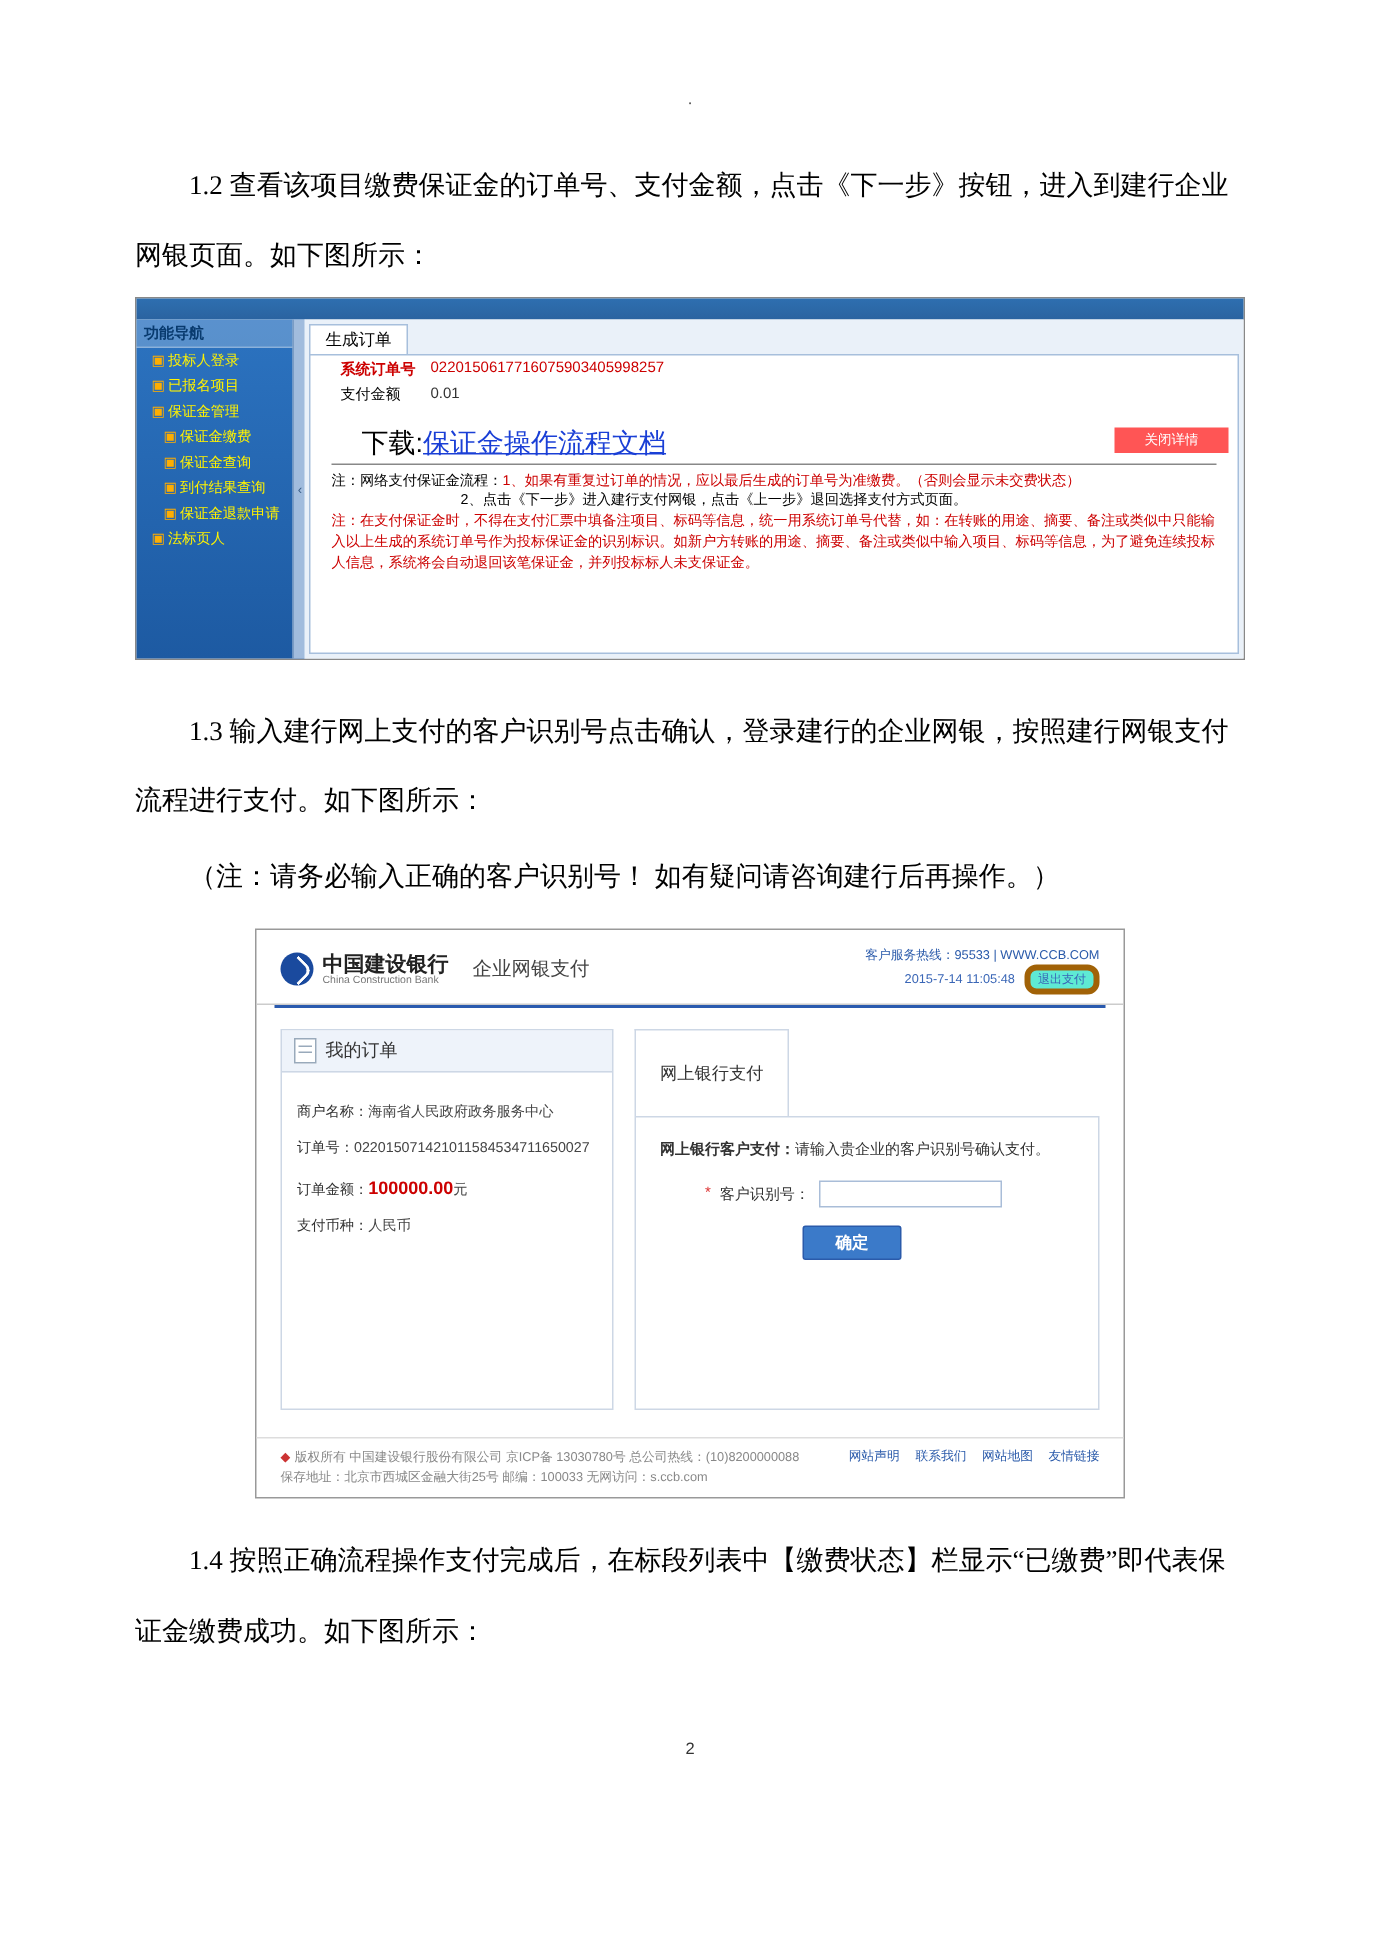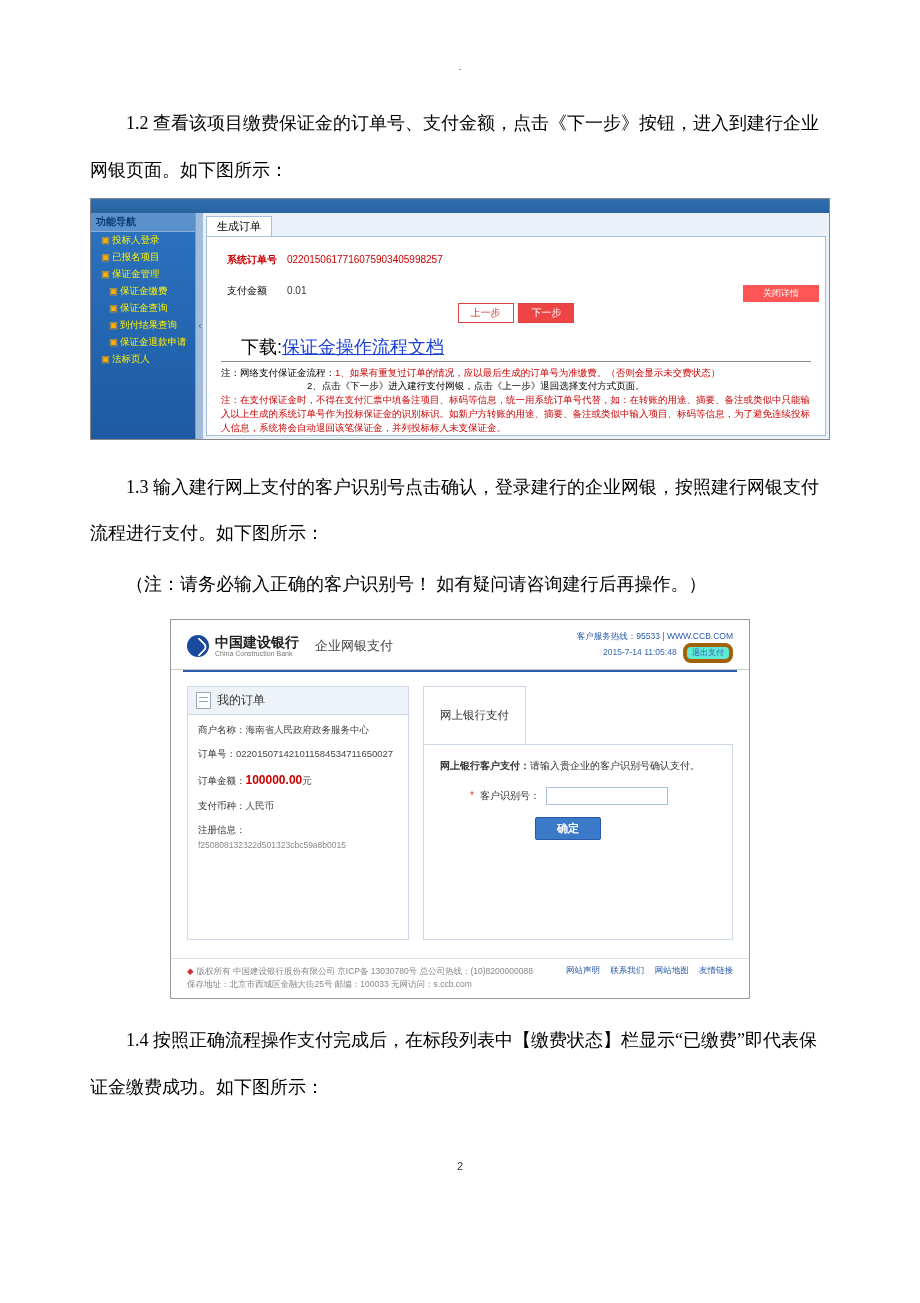--- a/index.html
+++ b/index.html
@@ -102,21 +102,21 @@
     background: #fff;
     border: 1px solid #a7bfdc;
     margin: 0 3px 3px 3px;
     height: 198px;
     position: relative;
     overflow: hidden;
   }
   .row1 {
     display: flex;
     font-size: 10px;
-    padding: 16px 20px 1px 20px;
+    padding: 2px 20px 1px 20px;
     align-items: center;
   }
   .row1 .lab { width: 60px; color: #000; }
   .row1 .lab.red { color: #c00; font-weight: bold; }
   .row1 .val { color: #c00; }
   .btns {
     text-align: center;
     margin-top: 4px;
   }
   .btn-red, .btn-prev {
@@ -214,21 +214,21 @@
     display: flex; align-items: center; gap: 6px;
   }
   .doc-ico {
     width: 13px; height: 15px; border: 1px solid #9ab; background: #fff;
     position: relative;
   }
   .doc-ico::before, .doc-ico::after {
     content: ""; position: absolute; left: 2px; right: 2px; height: 1px; background: #9ab;
   }
   .doc-ico::before { top: 4px; } .doc-ico::after { top: 8px; }
-  .s2-left-body { padding: 8px 10px; font-size: 9.5px; color: #444; }
+  .s2-left-body { padding: 20px 10px; font-size: 9.5px; color: #444; }
   .s2-kv { margin-bottom: 10px; line-height: 1.5; word-break: break-all; }
   .s2-kv .k { color: #333; }
   .s2-kv .amount { color: #c00; font-weight: bold; font-size: 12px; }
   .s2-kv .sub { color: #888; font-size: 8.5px; }
   .s2-rt { flex: 1; }
   .s2-tab {
     display: inline-block;
     border: 1px solid #cdd7e5;
     border-bottom: none;
     background: #fff;
@@ -306,24 +306,20 @@
       <span class="tab">生成订单</span>
       <div class="panel">
         <div class="row1">
           <span class="lab red">系统订单号</span>
           <span class="val">0220150617716075903405998257</span>
         </div>
         <div class="row1">
           <span class="lab">支付金额</span>
           <span style="color:#333">0.01</span>
         </div>
-        <div class="btns">
-          <span class="btn-prev">上一步</span>
-          <span class="btn-red">下一步</span>
-        </div>
         <div class="close-btn">关闭详情</div>
         <div class="download">
           <span class="dl-label">下载:</span><span class="dl-link">保证金操作流程文档</span>
         </div>
         <div class="warn">
           <span class="blk">注：网络支付保证金流程：</span><span class="red">1、如果有重复过订单的情况，应以最后生成的订单号为准缴费。（否则会显示未交费状态）</span><br>
           <span class="blk" style="margin-left:86px">2、点击《下一步》进入建行支付网银，点击《上一步》退回选择支付方式页面。</span><br>
           <span class="red">注：在支付保证金时，不得在支付汇票中填备注项目、标码等信息，统一用系统订单号代替，如：在转账的用途、摘要、备注或类似中只能输入以上生成的系统订单号作为投标保证金的识别标识。如新户方转账的用途、摘要、备注或类似中输入项目、标码等信息，为了避免连续投标人信息，系统将会自动退回该笔保证金，并列投标标人未支保证金。</span>
         </div>
       </div>
@@ -357,21 +353,20 @@
     <div class="s2-left">
       <div class="s2-left-h">
         <span class="doc-ico"></span>
         <span>我的订单</span>
       </div>
       <div class="s2-left-body">
         <div class="s2-kv"><span class="k">商户名称：</span><span>海南省人民政府政务服务中心</span></div>
         <div class="s2-kv"><span class="k">订单号：</span><span>022015071421011584534711650027</span></div>
         <div class="s2-kv"><span class="k">订单金额：</span><span class="amount">100000.00</span><span>元</span></div>
         <div class="s2-kv"><span class="k">支付币种：</span><span>人民币</span></div>
-        <div class="s2-kv"><span class="k">注册信息：</span><br><span class="sub">f250808132322d501323cbc59a8b0015</span></div>
       </div>
     </div>
     <div class="s2-rt">
       <div class="s2-tab">网上银行支付</div>
       <div class="s2-rt-box">
         <div class="s2-line"><span class="b">网上银行客户支付：</span><span>请输入贵企业的客户识别号确认支付。</span></div>
         <div class="s2-input-row">
           <span class="star">*</span>
               <span>客户识别号：</span>
           <span class="s2-input"></span>

